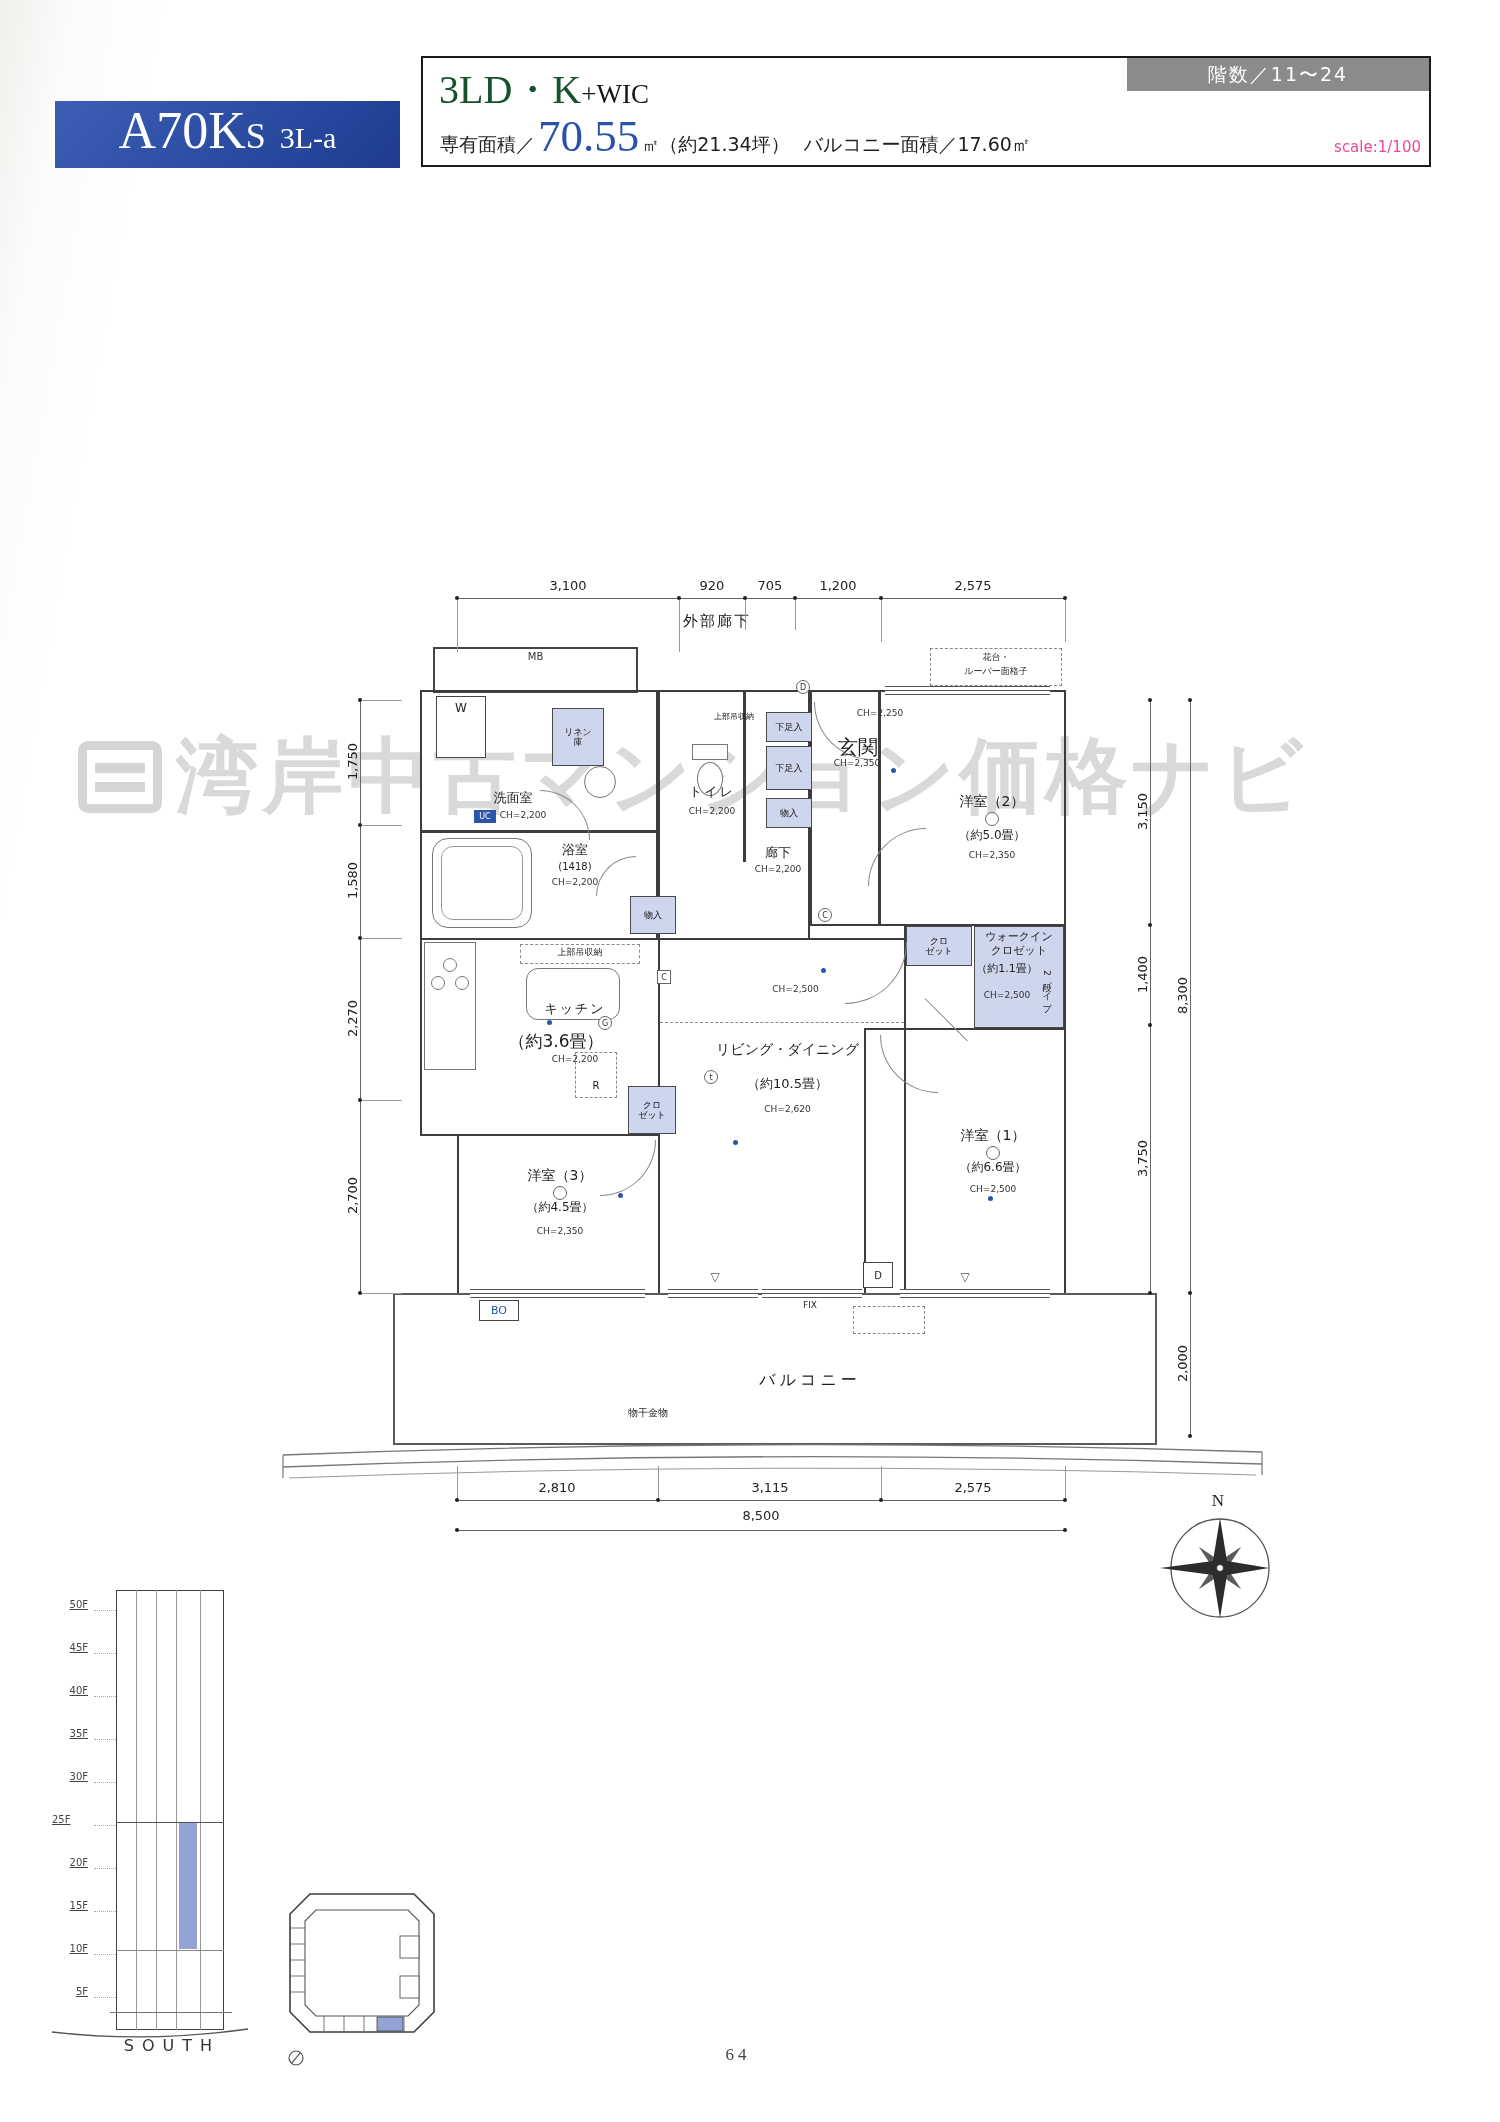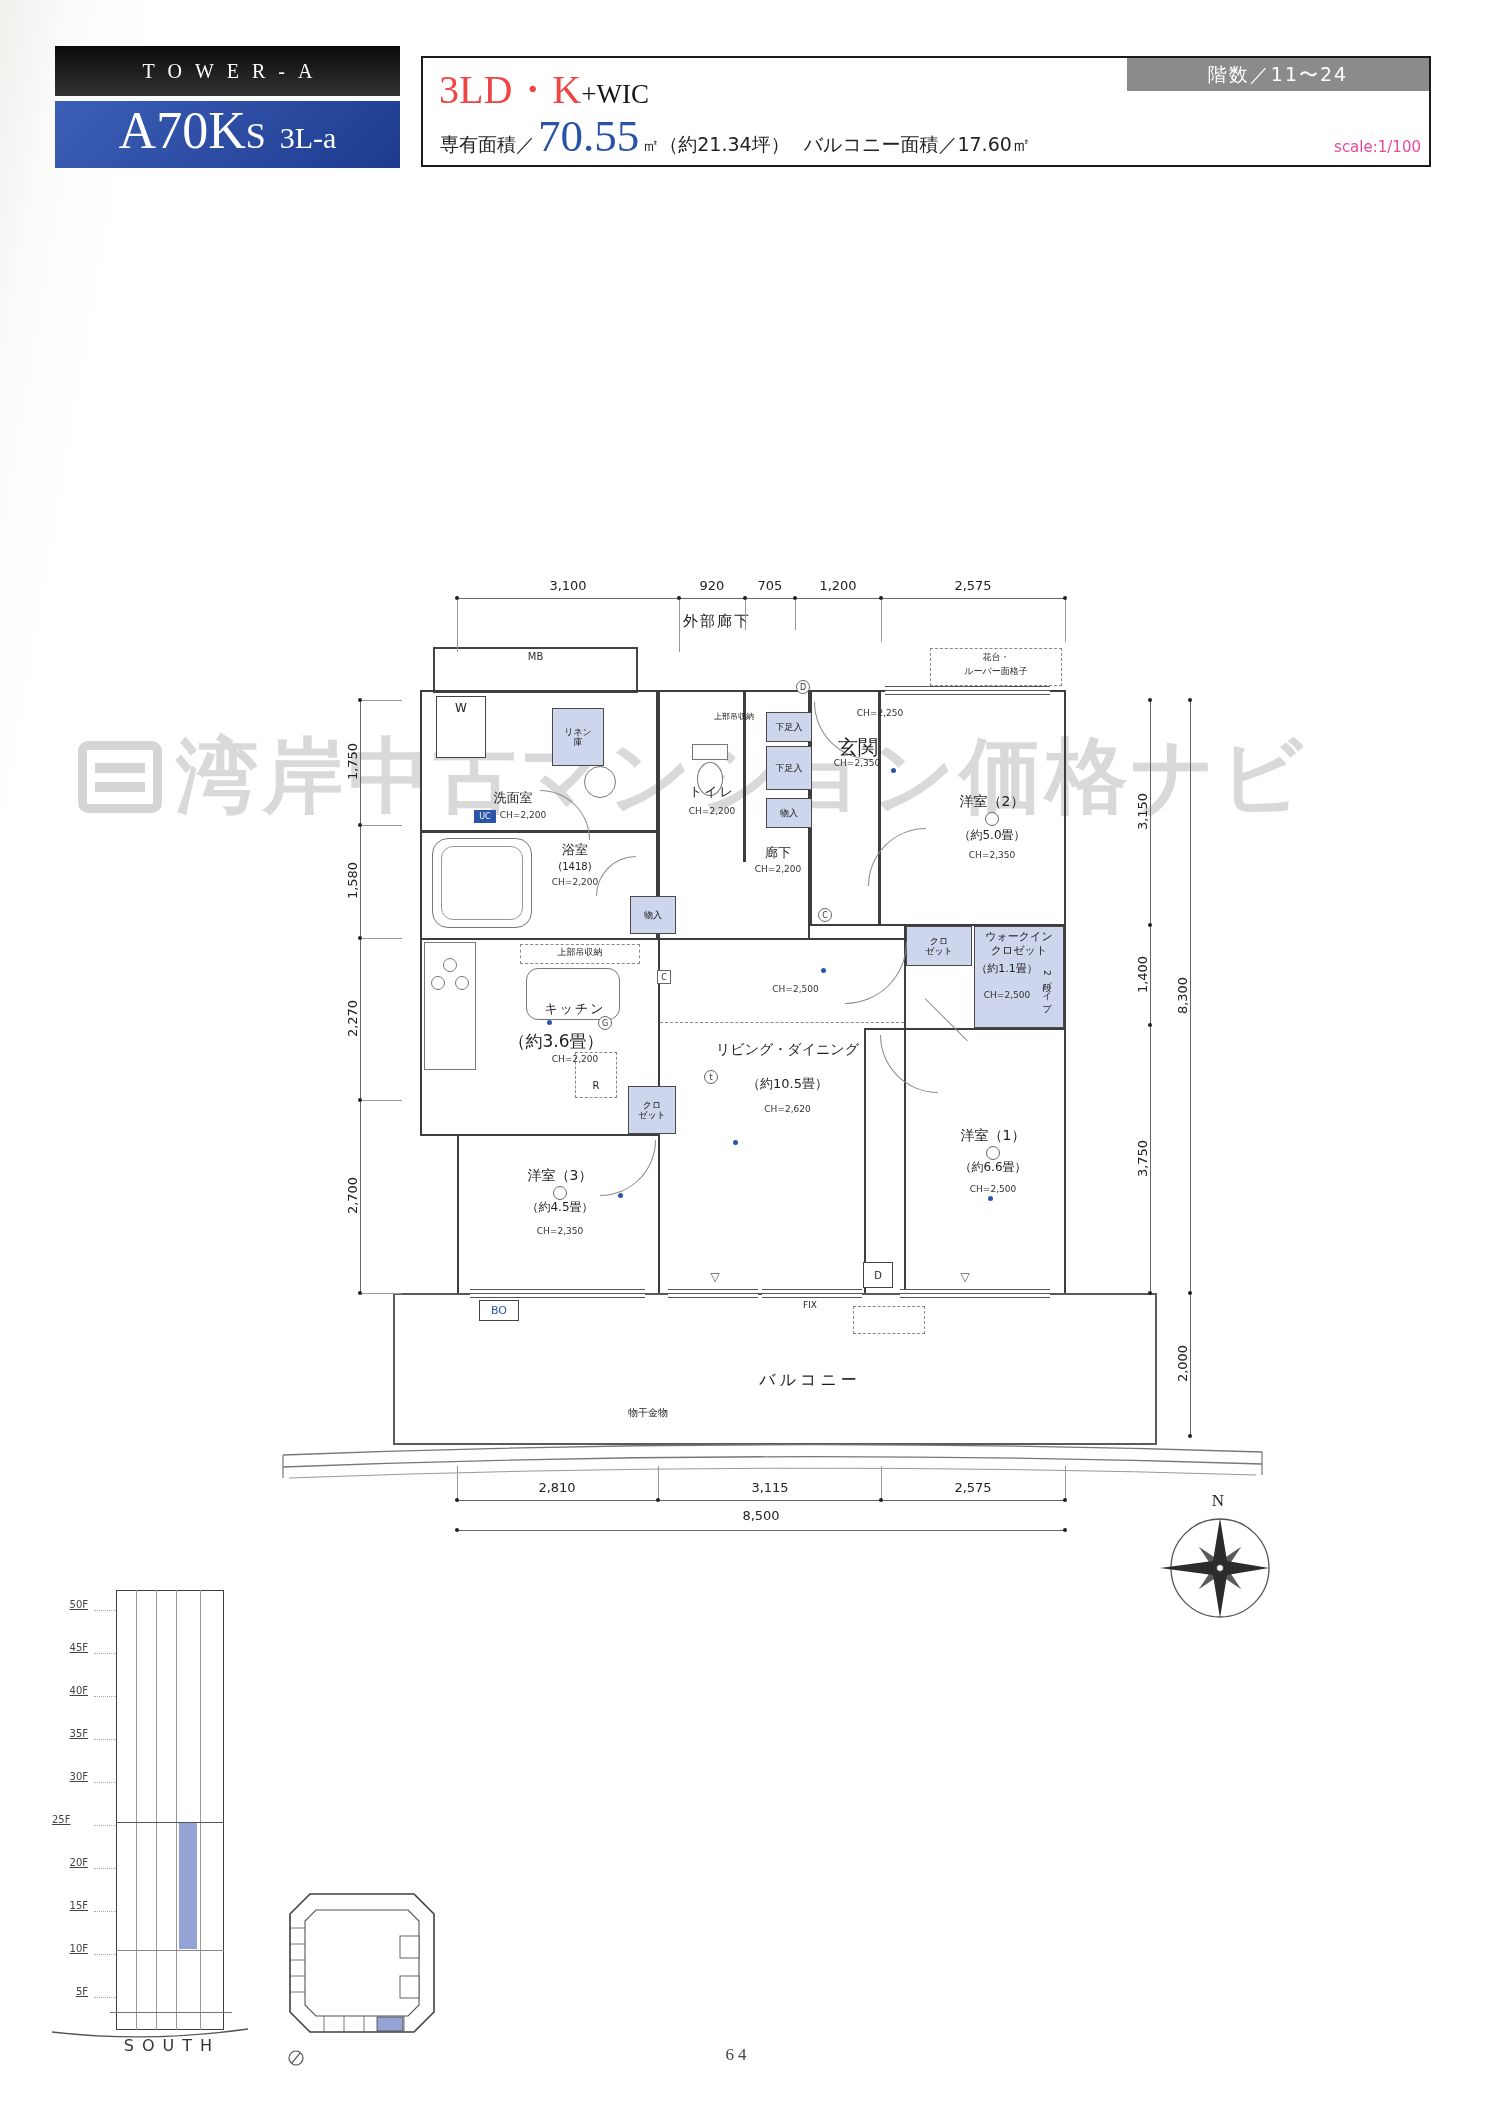--- a/index.html
+++ b/index.html
@@ -33,35 +33,32 @@
   .dotlead{position:absolute;border-top:1px dotted #aaa;}
   .arc{position:absolute;border:1px solid #8a8a8a;background:transparent;}
   .fixture{position:absolute;border:1.5px solid #777;background:#fff;}
   .serif{font-family:"Liberation Serif","DejaVu Serif",serif;}
 </style>
 </head>
 <body>
 
 <div class="page">
 
-  <div class="abs" style="left:55px;top:46px;width:345px;height:50px;background:linear-gradient(180deg,#0a0a0a,#333);display:flex;align-items:center;justify-content:center;">
-    <span class="serif" style="color:#fff;font-size:20px;letter-spacing:13px;padding-left:13px;">TOWER-A</span>
-  </div>
   <div class="abs" style="left:55px;top:101px;width:345px;height:67px;background:linear-gradient(135deg,#3c5eb6,#1d3c90);display:flex;align-items:baseline;justify-content:center;padding-top:4px;">
     <span class="serif" style="color:#fff;font-size:52px;line-height:1;">A70K</span>
     <span class="serif" style="color:#fff;font-size:36px;line-height:1;">S</span>
     <span class="serif" style="color:#fff;font-size:30px;line-height:1;margin-left:14px;">3L-a</span>
   </div>
 
   <div class="abs" style="left:421px;top:56px;width:1010px;height:111px;border:2px solid #1a1a1a;background:#fff;">
     <div class="abs" style="right:0;top:0;width:302px;height:33px;background:#8b8b8b;display:flex;align-items:center;justify-content:center;">
       <span style="color:#fff;font-size:19px;letter-spacing:2px;">階数／11〜24</span>
     </div>
     <div class="abs" style="left:16px;top:4px;display:flex;align-items:baseline;">
-      <span class="serif" style="font-size:40px;color:#ef4444;">3LD・K</span>
+      <span class="serif" style="font-size:40px;color:#14532d;">3LD・K</span>
       <span class="serif" style="font-size:27px;color:#161616;">+WIC</span>
     </div>
     <div class="abs" style="left:17px;top:56px;display:flex;align-items:baseline;white-space:nowrap;">
       <span style="font-size:19px;">専有面積／</span>
       <span class="serif" style="font-size:45px;color:#2a52a8;line-height:1;margin:0 3px;">70.55</span>
       <span style="font-size:17px;">㎡</span>
       <span style="font-size:19px;">（約21.34坪）</span>
       <span style="font-size:19px;margin-left:14px;">バルコニー面積／17.60㎡</span>
     </div>
     <div class="abs" style="right:8px;top:80px;font-size:15px;color:#ec4899;">scale:1/100</div>

